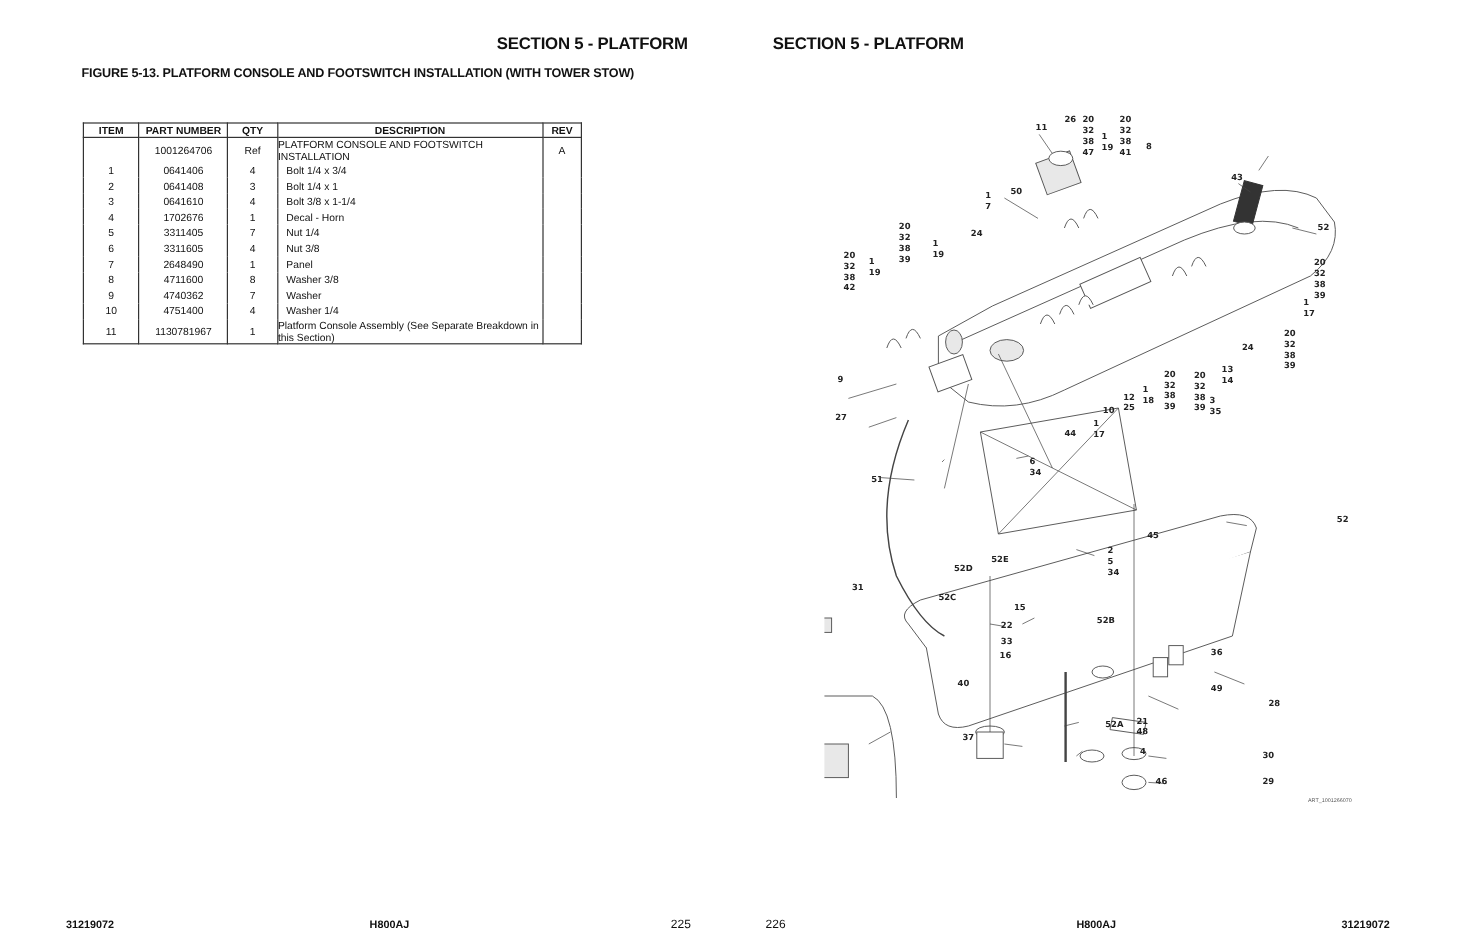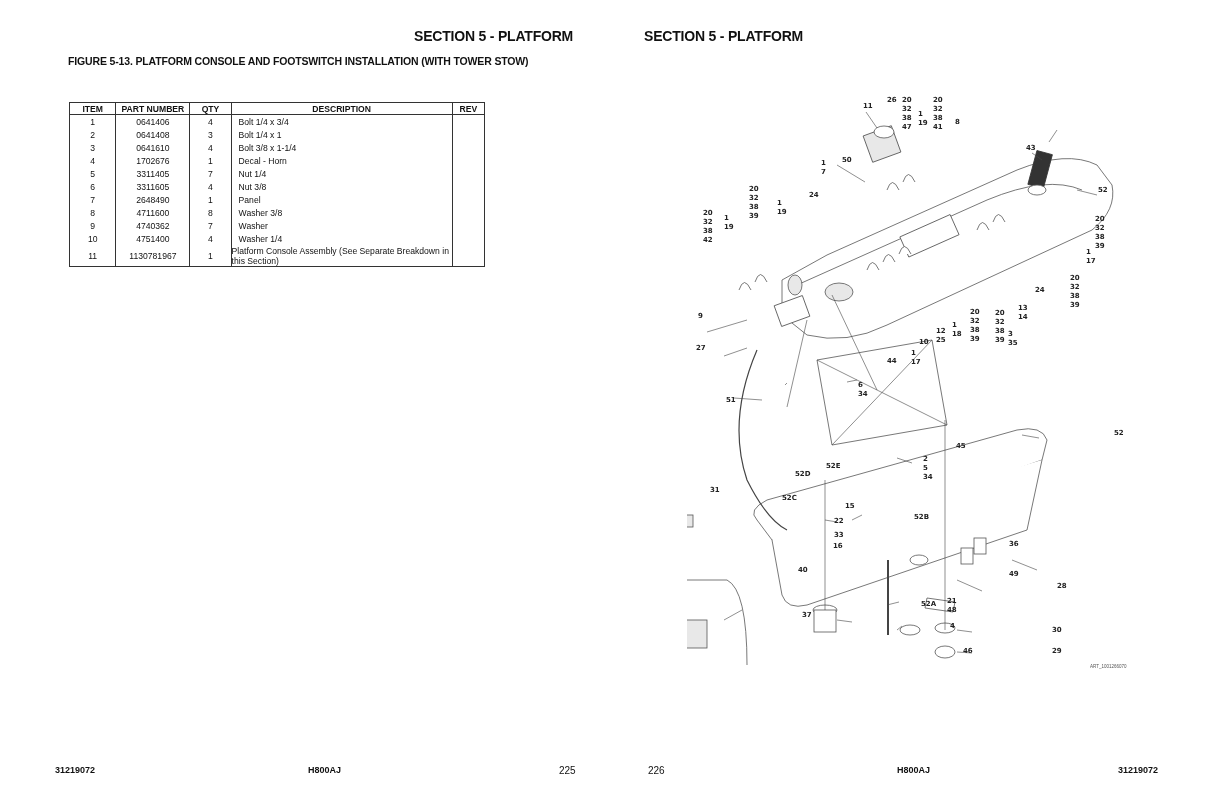--- a/index.html
+++ b/index.html
@@ -41,20 +41,27 @@
     <thead>
       <tr>
         <th class="col-item">ITEM</th>
         <th class="col-pn">PART NUMBER</th>
         <th class="col-qty">QTY</th>
         <th class="col-desc">DESCRIPTION</th>
         <th class="col-rev">REV</th>
       </tr>
     </thead>
     <tbody id="parts-body">
+        <tr>
+          <td class="c"></td>
+          <td class="c">1001264706</td>
+          <td class="c">Ref</td>
+          <td class="desc">PLATFORM CONSOLE  AND FOOTSWITCH INSTALLATION</td>
+          <td class="c">A</td>
+        </tr>
         <tr>
           <td class="c">1</td>
           <td class="c">0641406</td>
           <td class="c">4</td>
           <td class="desc ind">Bolt 1/4 x 3/4</td>
           <td class="c"></td>
         </tr>
         <tr>
           <td class="c">2</td>
           <td class="c">0641408</td>
@@ -311,16 +318,16 @@
         <text class="callout" x="260" y="513">21</text>
         <text class="callout" x="260" y="522">48</text>
         <text class="callout" x="263" y="538">4</text>
         <text class="callout" x="365" y="542">30</text>
         <text class="callout" x="276" y="563">46</text>
         <text class="callout" x="365" y="563">29</text>
       </g>
     <text class="art" x="403" y="578">ART_1001266070</text>
   </svg>
 
-  <div class="footer pg" style="left:36px;">226</div>
+  <div class="footer pg" style="left:26px;">226</div>
   <div class="footer" style="left:285px;">H800AJ</div>
   <div class="footer" style="left:506px;">31219072</div>
 </div>
 
 </body></html>

